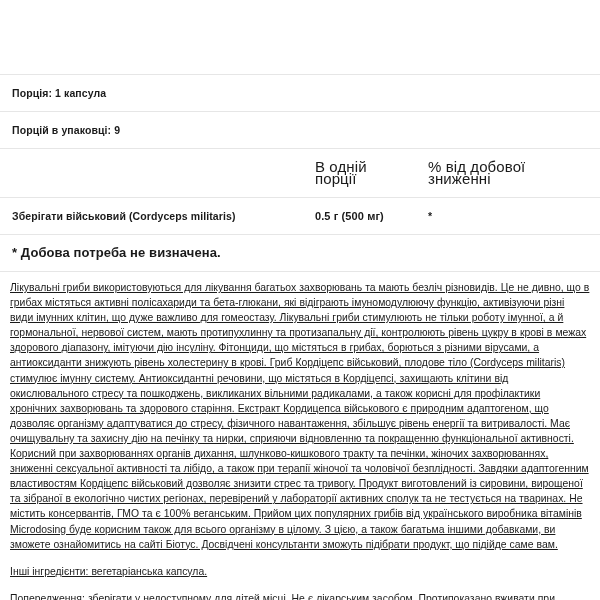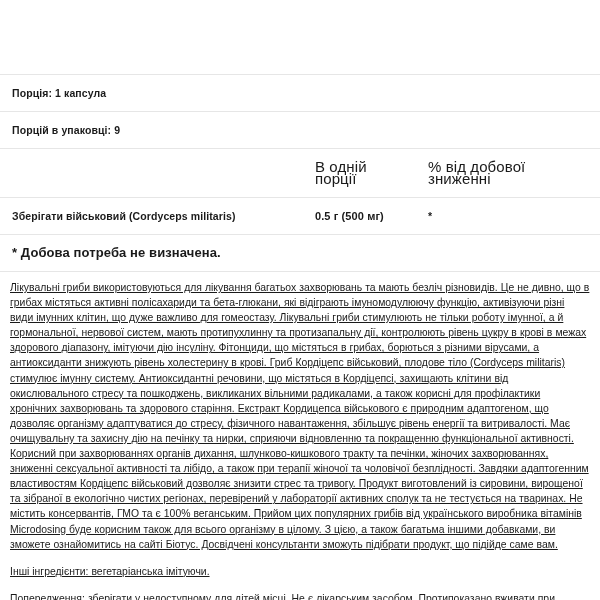--- a/index.html
+++ b/index.html
@@ -140,17 +140,17 @@
         <td class="cell-dv">*</td>
       </tr>
       <tr class="last-rule">
         <td class="footnote-cell" colspan="3">* Добова потреба не визначена.</td>
       </tr>
     </tbody>
   </table>
 
   <div class="body-copy">
     <p>Лікувальні гриби використовуються для лікування багатьох захворювань та мають безліч різновидів. Це не дивно, що в грибах містяться активні полісахариди та бета-глюкани, які відіграють імуномодулюючу функцію, активізуючи різні види імунних клітин, що дуже важливо для гомеостазу. Лікувальні гриби стимулюють не тільки роботу імунної, а й гормональної, нервової систем, мають протипухлинну та протизапальну дії, контролюють рівень цукру в крові в межах здорового діапазону, імітуючи дію інсуліну. Фітонциди, що містяться в грибах, борються з різними вірусами, а антиоксиданти знижують рівень холестерину в крові. Гриб Кордіцепс військовий, плодове тіло (Cordyceps militaris)  стимулює імунну систему. Антиоксидантні речовини, що містяться в Кордіцепсі, захищають клітини від окислювального стресу та пошкоджень, викликаних вільними радикалами, а також корисні для профілактики хронічних захворювань та здорового старіння. Екстракт Кордицепса військового є природним адаптогеном, що дозволяє організму адаптуватися до стресу, фізичного навантаження, збільшує рівень енергії та витривалості. Має очищувальну та захисну  дію на печінку та нирки, сприяючи відновленню та покращенню функціональної активності. Корисний при захворюваннях органів дихання, шлунково-кишкового тракту та печінки, жіночих захворюваннях, зниженні сексуальної активності та лібідо, а також при терапії жіночої та чоловічої безплідності. Завдяки адаптогенним властивостям Кордіцепс військовий дозволяє знизити стрес та тривогу. Продукт виготовлений із сировини, вирощеної та зібраної в екологічно чистих регіонах, перевірений у лабораторії активних сполук та не тестується на тваринах. Не містить консервантів, ГМО та є 100% веганським. Прийом цих популярних грибів від українського виробника вітамінів Microdosing буде корисним також для всього організму в цілому. З цією, а також багатьма іншими добавками, ви зможете ознайомитись на сайті Біотус. Досвідчені консультанти зможуть підібрати продукт, що підійде саме вам.</p>
-    <p>Інші інгредієнти: вегетаріанська імітуючи.</p>
+    <p>Інші інгредієнти: вегетаріанська капсула.</p>
     <p>Попередження: зберігати у недоступному для дітей місці. Не є лікарським засобом. Протипоказано вживати при індивідуальній чутливості до компонентів продукту, дітям до 7 років, при прийомі стероїдних гормонів та бензодіазепінів під час вагітності жінкам у період лактації. Не перевищувати рекомендовану кількість на добу. Продукт не замінює збалансоване та раціональне харчування. При появі побічних дій припинити застосування та звернутися до лікаря. Зберігати у сухому місці, захищеному від світла, при температурі від +5°C до +24°C.</p>
   </div>
 
 </div>
 
 </body></html>

